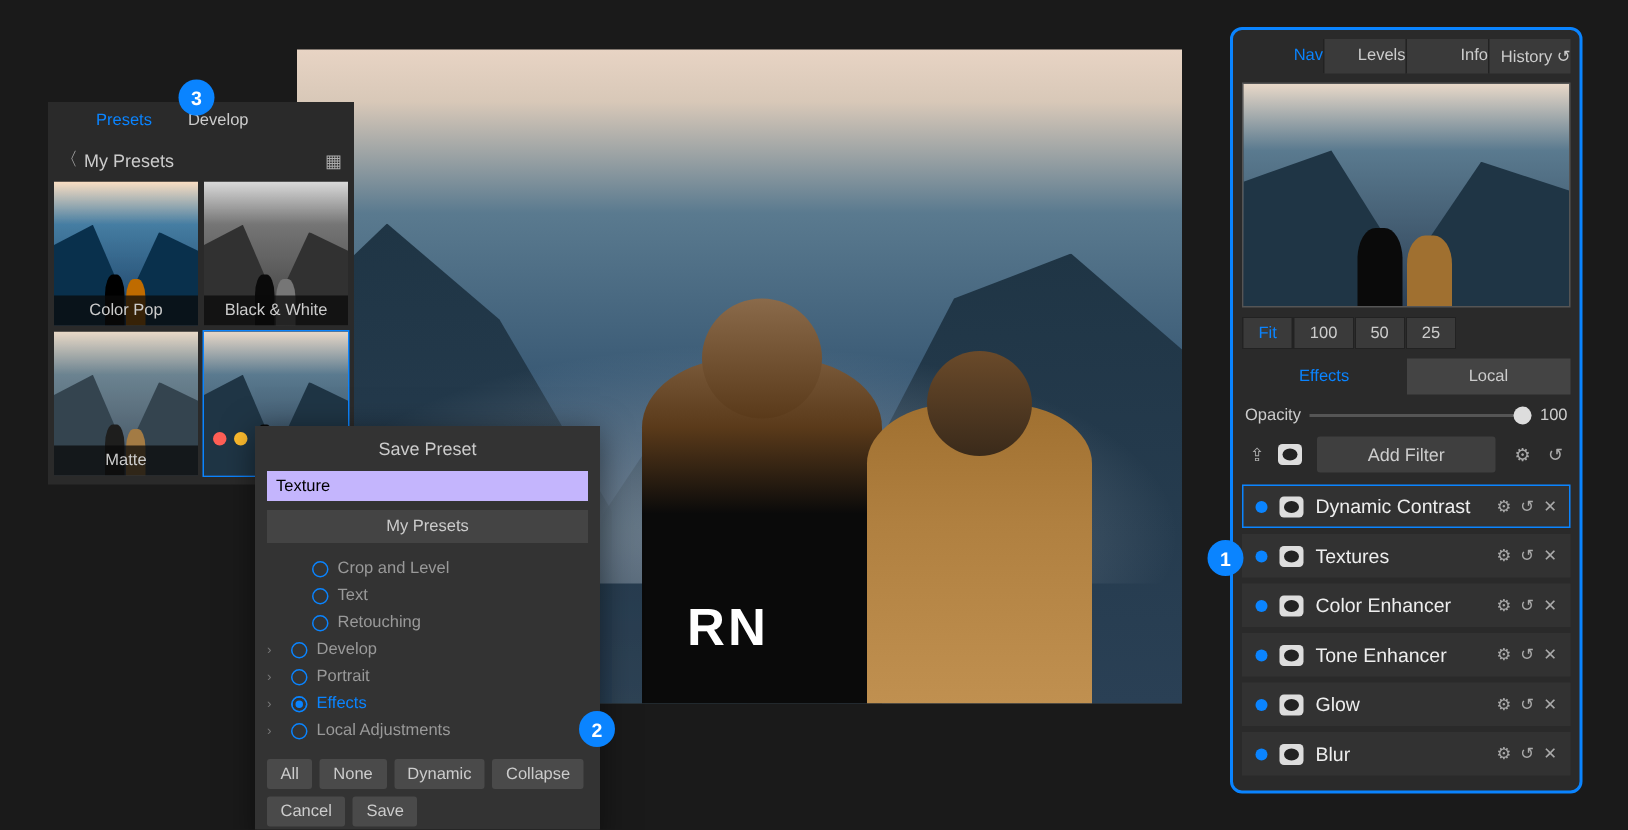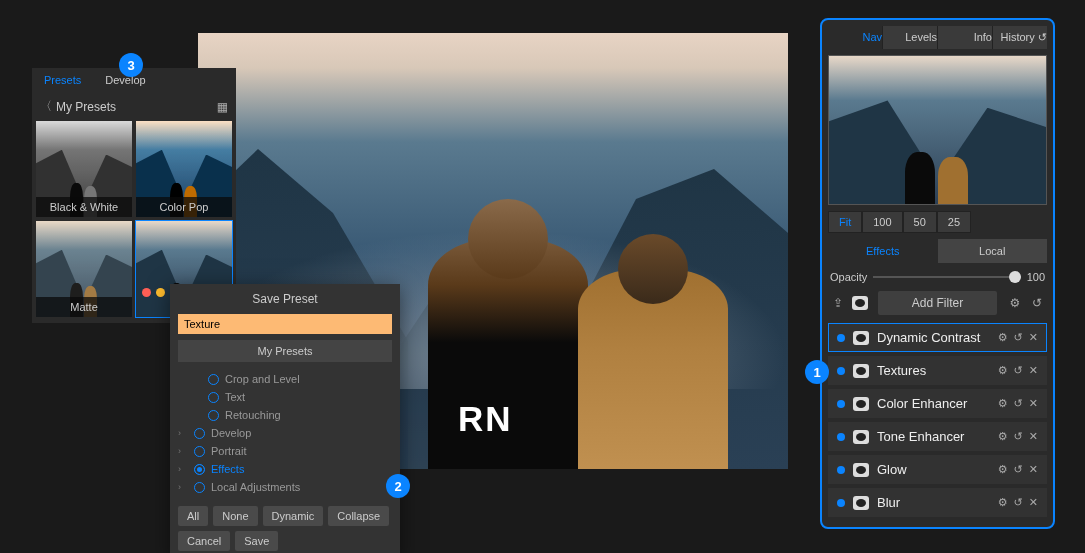--- a/index.html
+++ b/index.html
@@ -102,21 +102,21 @@
   .dot { width:8px; height:8px; border-radius:50%; background:#0a84ff; flex-shrink:0; }
   .filter-name { flex:1; font-size:13px; color:#eee; }
   .filter-actions { display:flex; gap:6px; color:#aaa; font-size:11px; }
   .filter-actions span { cursor:pointer; }
 
   
   .left-panel {
     position:absolute; left:32px; top:68px; width:204px;
     background:#2a2a2a;
   }
-  .lp-tabs{display:flex;}
+  .lp-tabs{display:flex;padding-left:20px;}
   .lp-tab{padding:6px 12px;font-size:11px;cursor:pointer;}
   .lp-tab.active{color:#0a84ff;}
   .lp-header{display:flex;align-items:center;padding:6px 8px;font-size:12px;}
   .back-chevron{margin-right:4px;color:#aaa;}
   .grid-icon{margin-left:auto;font-size:12px;color:#aaa;cursor:pointer;}
   .preset-grid{display:grid;grid-template-columns:1fr 1fr;gap:4px;padding:0 4px 6px;}
   .preset-cell{position:relative;height:96px;cursor:pointer;overflow:hidden;}
   .preset-cell.sel{outline:1px solid #0a84ff;}
   .preset-label{position:absolute;left:0;right:0;bottom:0;background:rgba(10,10,10,.75);text-align:center;padding:4px 0;font-size:11px;}
   .bw .thumb{filter:grayscale(1);}
@@ -127,21 +127,21 @@
   .traffic span{width:9px;height:9px;border-radius:50%;}
   .tred{background:#ff5f56;} .tyel{background:#ffbd2e;} .tgrn{background:#27c93f;}
 
   
   .dialog {
     position:absolute; left:170px; top:284px; width:230px;
     background:#333; padding:8px 8px 10px;
     box-shadow:0 4px 20px rgba(0,0,0,.5);
   }
   .dlg-title{text-align:center;font-size:12px;margin-bottom:8px;color:#ccc;}
-  .dlg-input{width:100%;background:#fdba74;color:#000;border:none;padding:4px 6px;font-size:11px;margin-bottom:6px;}
+  .dlg-input{width:100%;background:#c4b5fd;color:#000;border:none;padding:4px 6px;font-size:11px;margin-bottom:6px;}
   .dlg-folder{width:100%;text-align:center;background:#444;padding:5px 0;font-size:11px;margin-bottom:8px;cursor:pointer;}
   .dlg-tree{font-size:11px;color:#999;}
   .tree-row{display:flex;align-items:center;gap:6px;padding:3px 0 3px 14px;}
   .tree-row.child{padding-left:14px;}
   .tree-row.parent{padding-left:0;}
   .tree-caret{width:10px;color:#777;font-size:9px;}
   .tree-radio{width:11px;height:11px;border:1.5px solid #0a84ff;border-radius:50%;flex-shrink:0;}
   .tree-radio.on{background:#0a84ff;box-shadow:inset 0 0 0 2px #333;}
   .tree-label.on{color:#0a84ff;}
   .dlg-buttons{display:flex;gap:5px;margin-top:10px;flex-wrap:wrap;}
@@ -267,37 +267,37 @@
   <div class="lp-tabs">
     <div class="lp-tab active">Presets</div>
     <div class="lp-tab">Develop</div>
   </div>
   <div class="lp-header">
     <span class="back-chevron">〈</span>
     <span>My Presets</span>
     <span class="grid-icon">▦</span>
   </div>
   <div class="preset-grid">
+    <div class="preset-cell pop">
+      <div class="thumb">
+          <div class="tm1"></div>
+          <div class="tm2"></div>
+          <div class="tp1"></div>
+          <div class="tp2"></div>
+        </div>
+      <div class="preset-label">Color Pop</div>
+    </div>
     <div class="preset-cell bw">
       <div class="thumb">
           <div class="tm1"></div>
           <div class="tm2"></div>
           <div class="tp1"></div>
           <div class="tp2"></div>
         </div>
       <div class="preset-label">Black &amp; White</div>
-    </div>
-    <div class="preset-cell pop">
-      <div class="thumb">
-          <div class="tm1"></div>
-          <div class="tm2"></div>
-          <div class="tp1"></div>
-          <div class="tp2"></div>
-        </div>
-      <div class="preset-label">Color Pop</div>
     </div>
     <div class="preset-cell matte">
       <div class="thumb">
           <div class="tm1"></div>
           <div class="tm2"></div>
           <div class="tp1"></div>
           <div class="tp2"></div>
         </div>
       <div class="preset-label">Matte</div>
     </div>

